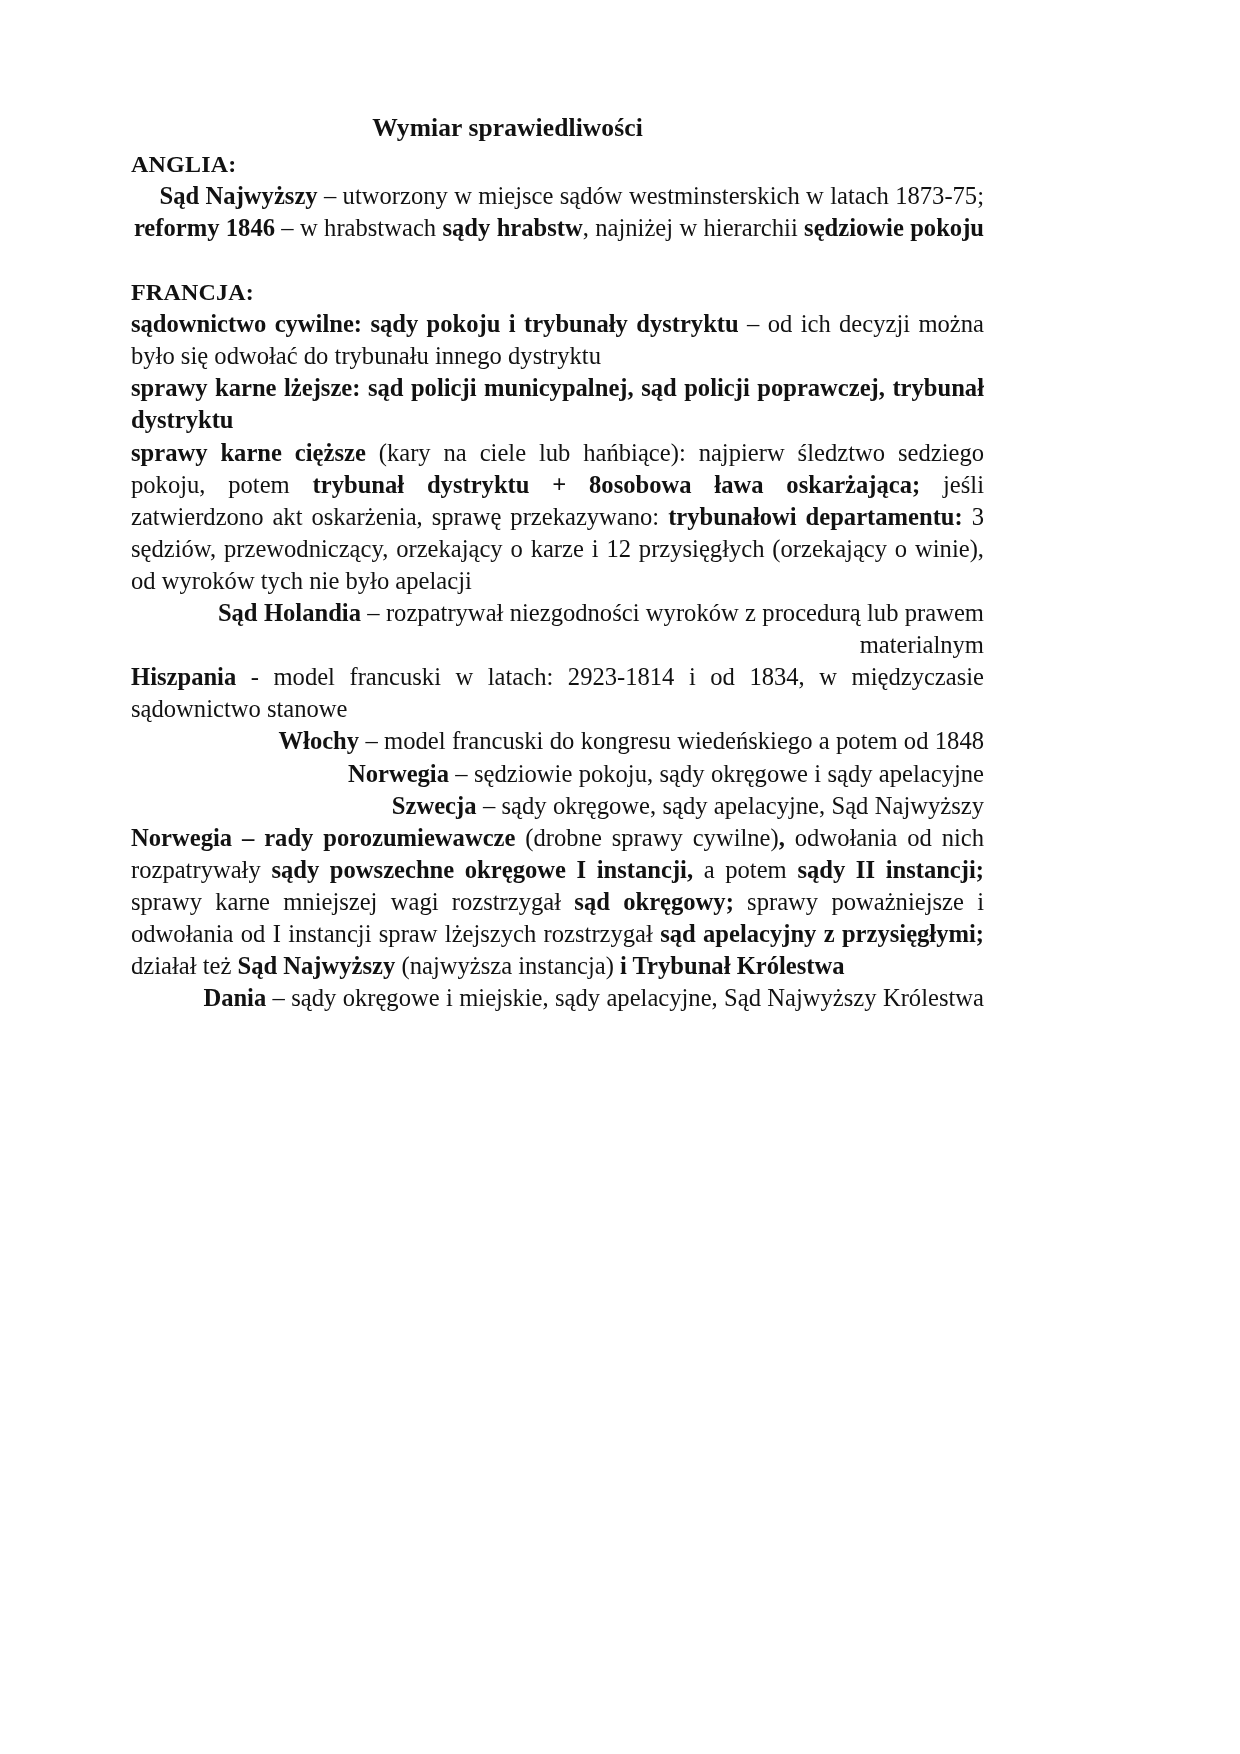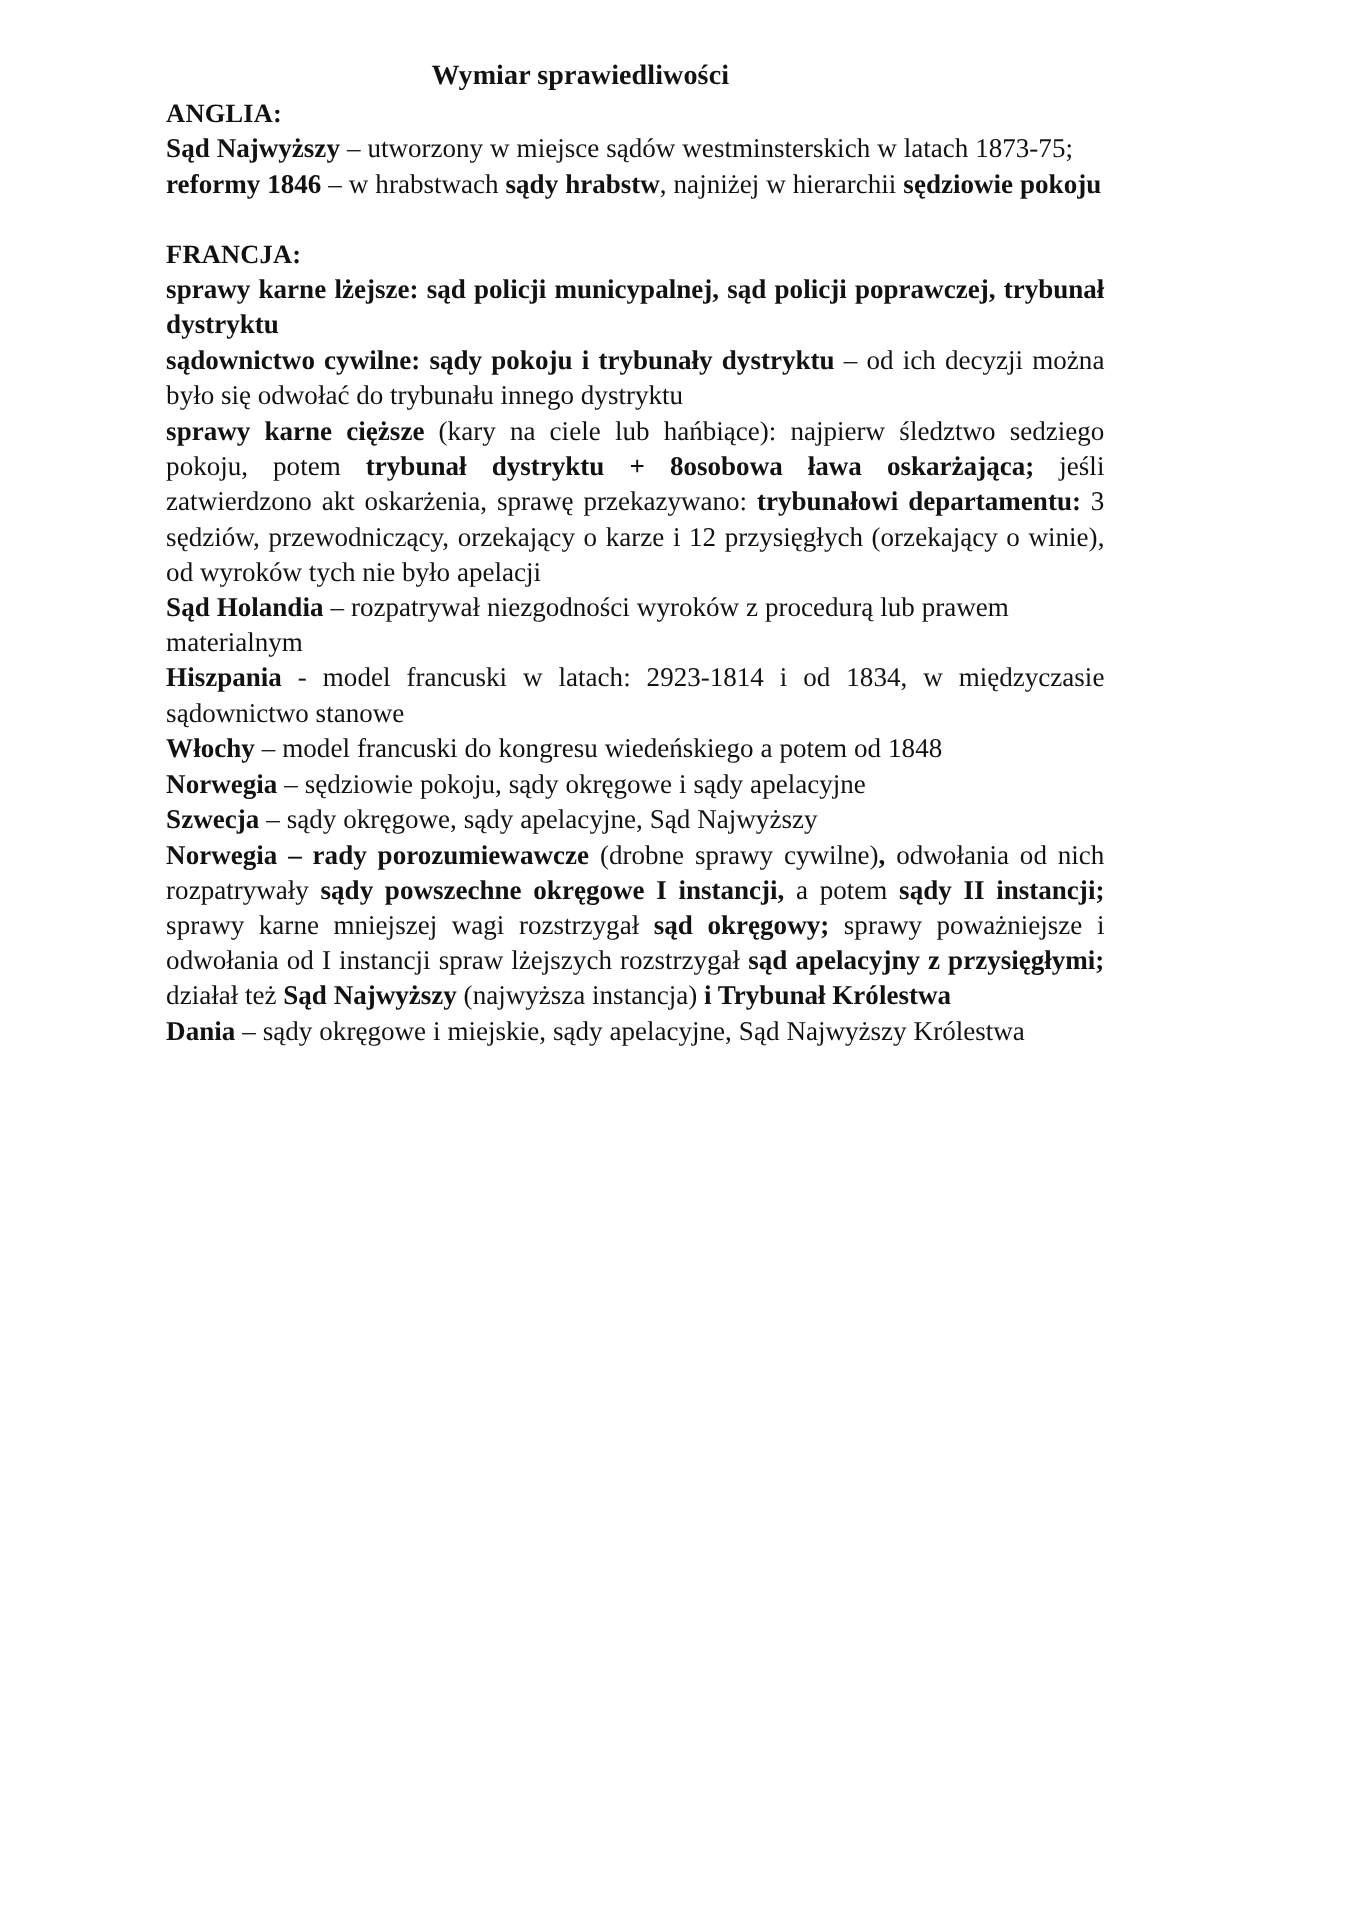--- a/index.html
+++ b/index.html
@@ -14,22 +14,21 @@
     font-family: "Liberation Serif", "DejaVu Serif", serif;
     color: #121212;
     -webkit-font-smoothing: antialiased;
   }
   .page {
     position: relative;
     width: 1104px;
     height: 1754px;
     background: #ffffff;
     box-sizing: border-box;
-    padding: 52px 120px 0 131px;
-    margin-left: 20px;
+    padding: 112px 120px 0 131px;
   }
   .doc-title {
     text-align: center;
     font-weight: bold;
     font-size: 25.5px;
     line-height: 1.28;
     letter-spacing: 0.1px;
     margin: 0 0 4px 0;
     padding-right: 100px;
   }
@@ -37,21 +36,21 @@
     font-weight: bold;
     font-size: 24px;
     line-height: 1.3;
     letter-spacing: 0.2px;
     margin: 0;
   }
   p.line {
     margin: 0;
     font-size: 24.6px;
     line-height: 1.305;
-    text-align: left;
+    text-align: right;
     word-spacing: 0.2px;
   }
   p.just {
     margin: 0;
     font-size: 24.6px;
     line-height: 1.305;
     text-align: justify;
     text-align-last: left;
   }
   b, .b {
@@ -72,22 +71,22 @@
 <div class="page">
 
   <h1 class="doc-title">Wymiar sprawiedliwości</h1>
 
   <div id="sections-root">
       <div class="section-head">ANGLIA:</div>
       <p class="line block"><b>Sąd Najwyższy</b><span> – utworzony w miejsce sądów westminsterskich w latach 1873-75;</span></p>
       <p class="line block"><b>reformy 1846</b><span> – w hrabstwach </span><b>sądy hrabstw</b><span>, najniżej w hierarchii </span><b>sędziowie pokoju</b></p>
       <div class="spacer"></div>
       <div class="section-head">FRANCJA:</div>
+      <p class="just block"><b>sądownictwo cywilne: sądy pokoju i trybunały dystryktu</b><span> – od ich decyzji można było się odwołać do trybunału innego dystryktu</span></p>
       <p class="just block"><b>sprawy karne lżejsze: sąd policji municypalnej, sąd policji poprawczej, trybunał dystryktu</b></p>
-      <p class="just block"><b>sądownictwo cywilne: sądy pokoju i trybunały dystryktu</b><span> – od ich decyzji można było się odwołać do trybunału innego dystryktu</span></p>
       <p class="just block"><b>sprawy karne cięższe</b><span> (kary na ciele lub hańbiące): najpierw śledztwo sedziego pokoju, potem </span><b>trybunał dystryktu + 8osobowa ława oskarżająca;</b><span> jeśli zatwierdzono akt oskarżenia, sprawę przekazywano: </span><b>trybunałowi departamentu:</b><span> 3 sędziów, przewodniczący, orzekający o karze i 12 przysięgłych (orzekający o winie), od wyroków tych nie było apelacji</span></p>
       <p class="line block"><b>Sąd Holandia</b><span> – rozpatrywał niezgodności wyroków z procedurą lub prawem materialnym</span></p>
       <p class="just block"><b>Hiszpania</b><span> - model francuski w latach: 2923-1814 i od 1834, w międzyczasie sądownictwo stanowe</span></p>
       <p class="line block"><b>Włochy</b><span> – model francuski do kongresu wiedeńskiego a potem od 1848</span></p>
       <p class="line block"><b>Norwegia</b><span> – sędziowie pokoju, sądy okręgowe i sądy apelacyjne</span></p>
       <p class="line block"><b>Szwecja</b><span> – sądy okręgowe, sądy apelacyjne, Sąd Najwyższy</span></p>
       <p class="just block"><b>Norwegia – rady porozumiewawcze</b><span> (drobne sprawy cywilne)</span><b>,</b><span> odwołania od nich rozpatrywały </span><b>sądy powszechne okręgowe I instancji,</b><span> a potem </span><b>sądy II instancji;</b><span> sprawy karne mniejszej wagi rozstrzygał </span><b>sąd okręgowy;</b><span> sprawy poważniejsze i odwołania od I instancji spraw lżejszych rozstrzygał </span><b>sąd apelacyjny z przysięgłymi;</b><span> działał też </span><b>Sąd Najwyższy</b><span> (najwyższa instancja) </span><b>i Trybunał Królestwa</b></p>
       <p class="line block"><b>Dania</b><span> – sądy okręgowe i miejskie, sądy apelacyjne, Sąd Najwyższy Królestwa</span></p>
     </div>
 

